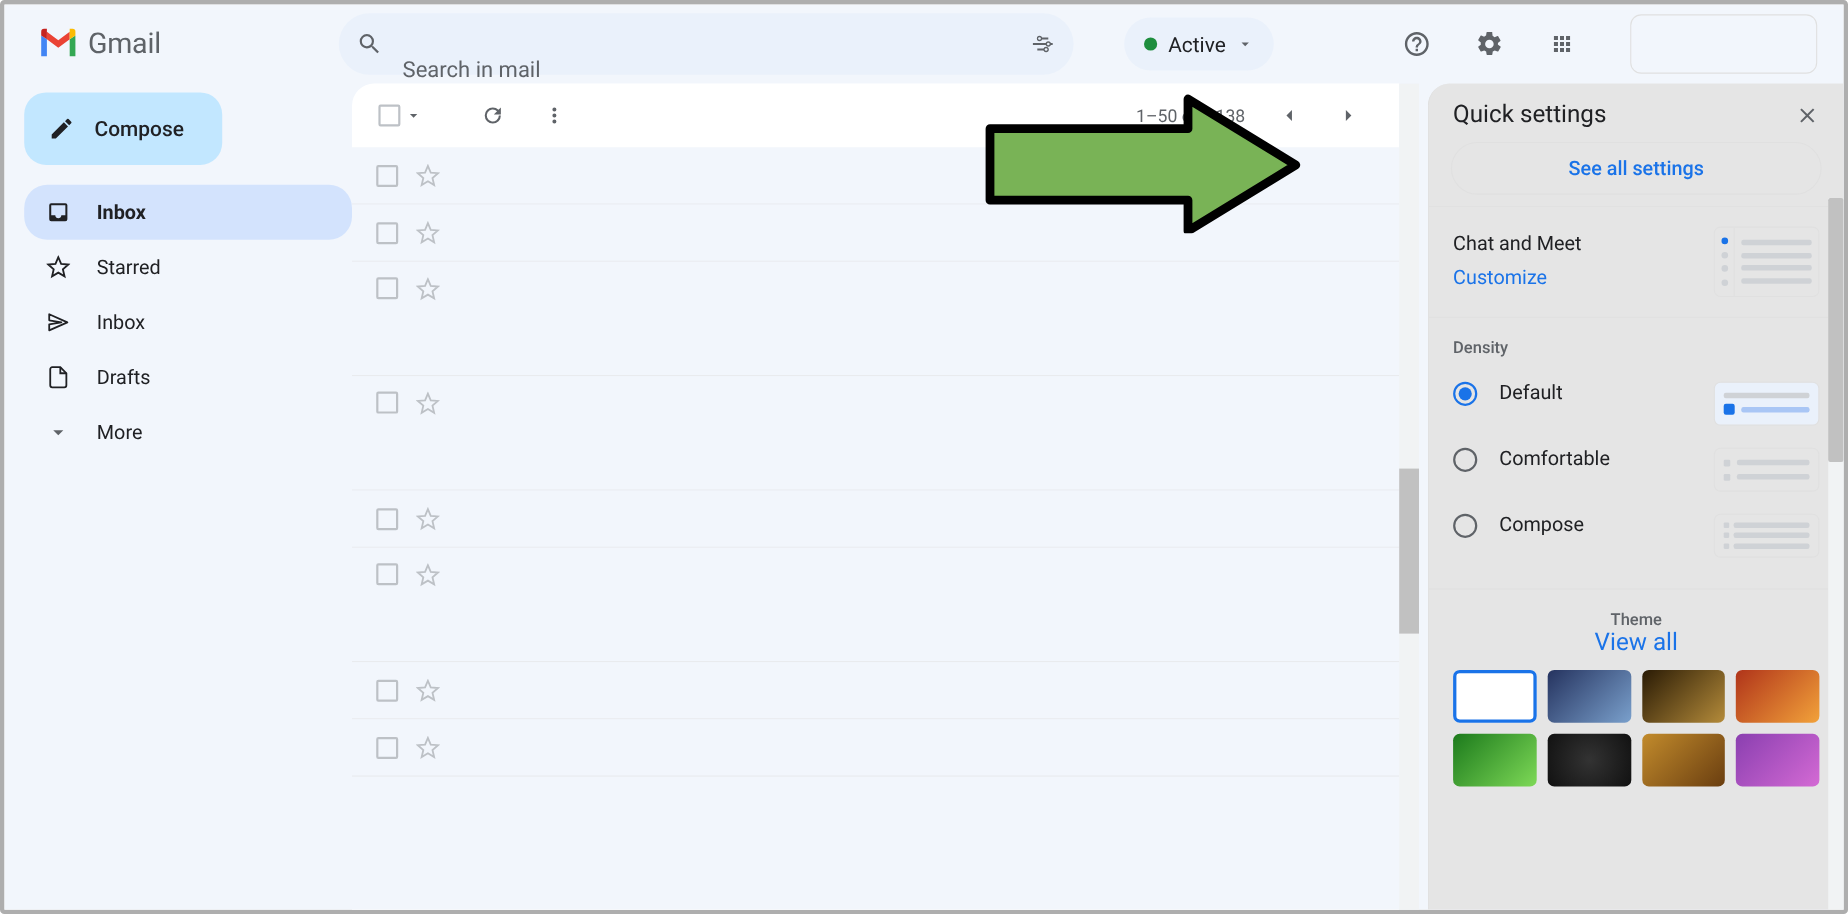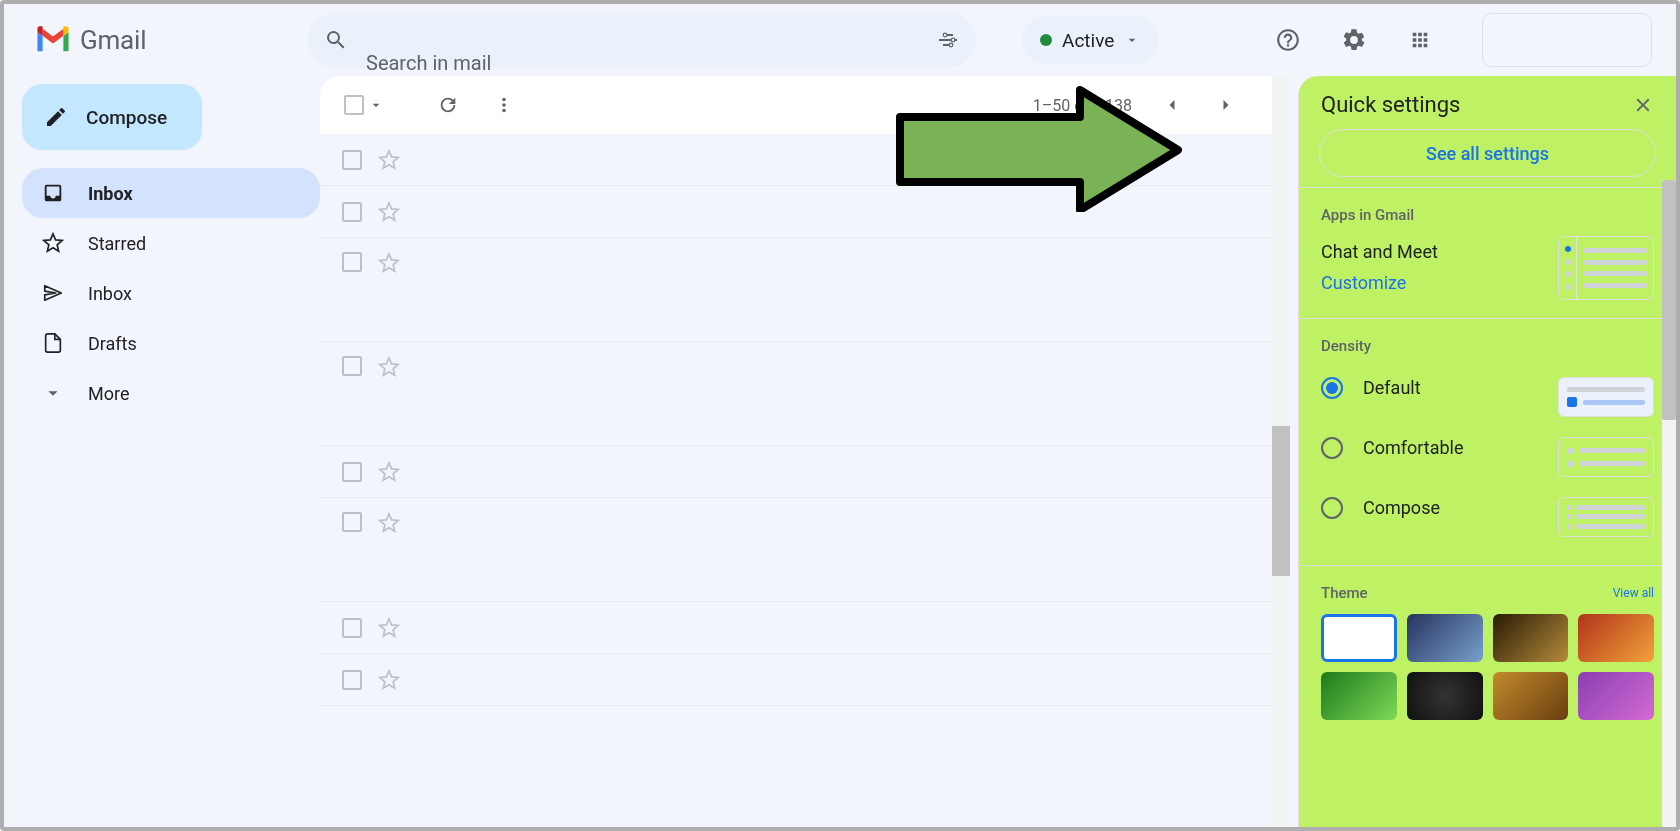--- a/index.html
+++ b/index.html
@@ -46,21 +46,21 @@
   .pager{margin-left:auto;display:flex;align-items:center;gap:10px;color:var(--muted);font-size:16px;}
   .pager .count{margin-right:8px;}
   .rows{flex:1;overflow:auto;background:var(--light);}
   .row{height:52px;display:flex;align-items:center;padding:0 22px;gap:16px;border-bottom:1px solid var(--rowborder);background:var(--light);}
   .row.tall{height:104px;}
   .cb{width:20px;height:20px;border:2px solid #bdc1c6;border-radius:2px;}
   .star{color:#bdc1c6;}
   .vscroll{width:18px;background:#f1f3f4;}
 
   
-  .qs{width:378px;flex-shrink:0;background:#bef264;border-left:1px solid var(--border);display:flex;flex-direction:column;position:relative;border-radius:20px 0 0 0;margin-left:8px;}
+  .qs{width:378px;flex-shrink:0;background:#e5e5e5;border-left:1px solid var(--border);display:flex;flex-direction:column;position:relative;border-radius:20px 0 0 0;margin-left:8px;}
   .qs-head{display:flex;align-items:center;justify-content:space-between;padding:16px 22px 12px 22px;}
   .qs-title{font-size:22px;}
   .see-all{margin:0 20px 10px 20px;border:1px solid var(--border);border-radius:26px;height:48px;display:flex;align-items:center;justify-content:center;color:var(--blue);font-size:18px;font-weight:500;cursor:pointer;}
   .qs-body{flex:1;overflow:auto;padding:0 0 20px 0;}
   .section{border-top:1px solid var(--border);padding:18px 22px 18px 22px;}
   .section-h{font-size:15px;color:var(--muted);font-weight:500;margin-bottom:12px;}
   .apps-row{display:flex;align-items:center;gap:16px;}
   .apps-text{font-size:18px;line-height:1.7;}
   .apps-link{color:var(--blue);cursor:pointer;}
   .mini-preview{width:96px;height:64px;border:1px solid var(--border);border-radius:6px;margin-left:auto;display:flex;}
@@ -75,22 +75,22 @@
   .radio.on::after{content:'';width:12px;height:12px;border-radius:50%;background:var(--blue);}
   .density-label{font-size:18px;flex:1;}
   .density-thumb{width:96px;height:40px;border:1px solid var(--border);border-radius:6px;display:flex;flex-direction:column;justify-content:space-around;padding:6px 8px;}
   .density-thumb .l{height:5px;background:#cfd2d6;border-radius:2px;}
   .density-thumb.default{background:#eaf1fb;}
   .density-thumb.default .bluebar{display:flex;gap:6px;align-items:center;}
   .density-thumb.default .bluebar .sq{width:10px;height:10px;background:var(--blue);border-radius:2px;}
   .density-thumb.compact .l{margin:0;}
   .density-thumb.comfortable .row2{display:flex;gap:6px;align-items:center;}
   .density-thumb.comfortable .row2 .dot{width:6px;height:6px;border-radius:1px;background:#cfd2d6;}
-  .theme-head{display:flex;align-items:center;justify-content:space-between;}
-  .view-all{color:var(--blue);font-size:12px;cursor:pointer;}
+  .theme-head{display:flex;align-items:center;justify-content:space-between;flex-direction:column;}
+  .view-all{color:var(--blue);font-size:22px;cursor:pointer;}
   .theme-grid{display:grid;grid-template-columns:repeat(4,1fr);gap:10px;margin-top:12px;}
   .theme-thumb{height:48px;border-radius:6px;background:#777;}
   .theme-thumb.sel{outline:3px solid var(--blue);outline-offset:-3px;background:#fff;}
   .qs-scroll{position:absolute;right:0;top:104px;bottom:0;width:14px;background:#f1f3f4;}
   .qs-scroll .thumb{position:absolute;top:0;height:240px;left:0;right:0;background:#c1c1c1;border-radius:2px;}
 
   
   .arrow-annot{position:absolute;top:6px;left:570px;width:300px;height:130px;pointer-events:none;z-index:50;}
 
   svg{display:block;}
@@ -301,21 +301,20 @@
           <svg width="22" height="22" viewBox="0 0 24 24">
               <path class="sicon" d="M19 6.41L17.59 5 12 10.59 6.41 5 5 6.41 10.59 12 5 17.59 6.41 19 12 13.41 17.59 19 19 17.59 13.41 12z"></path>
             </svg>
         </div>
         <div class="see-all">
           <span>See all settings</span>
         </div>
 
         <div class="qs-body">
           <div class="section">
-            <div class="section-h">Apps in Gmail</div>
             <div class="apps-row">
               <div class="apps-text">
                 <div>Chat and Meet</div>
                 <div class="apps-link">Customize</div>
               </div>
               <div class="mini-preview">
                 <div class="left">
                     <div class="d on"></div>
                     <div class="d"></div>
                     <div class="d"></div>

